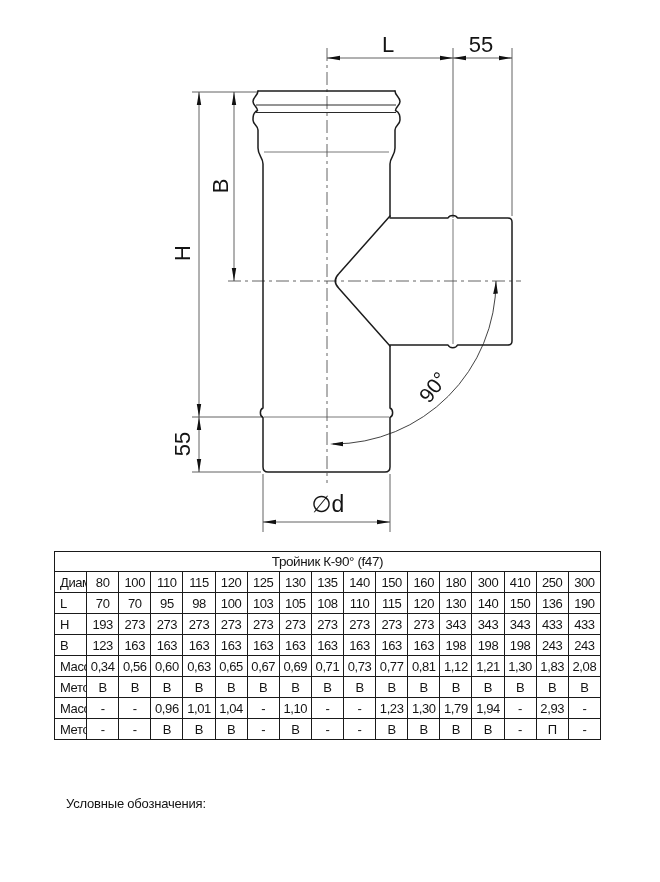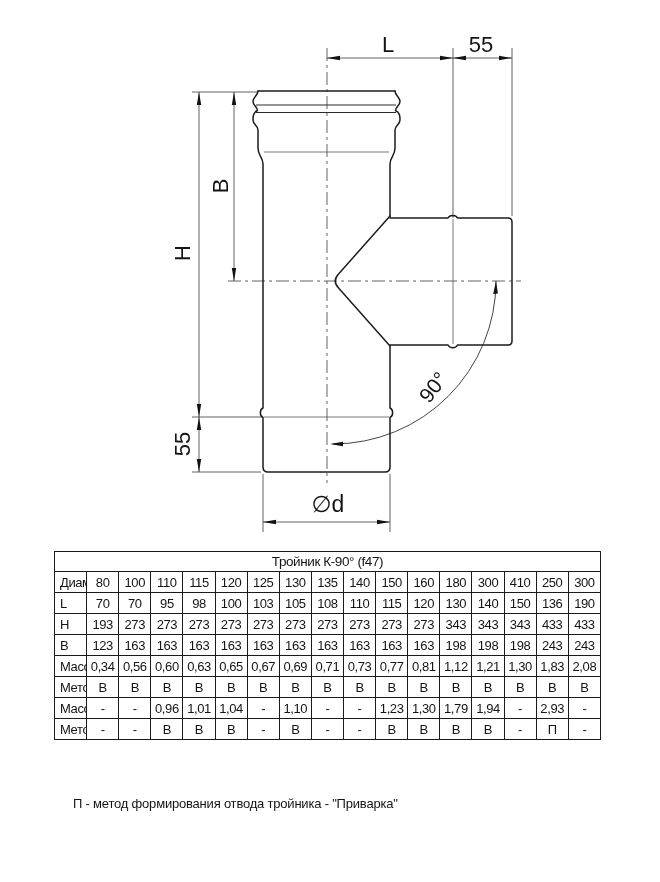--- a/index.html
+++ b/index.html
@@ -284,14 +284,14 @@
         <td>В</td>
         <td>В</td>
         <td>-</td>
         <td>П</td>
         <td>-</td>
       </tr>
     </tbody>
 </table>
 
 <div class="legend">
-  <div class="legend-item">П - метод формирования отвода тройника - "Приварка"</div>
+  <div>Условные обозначения:</div>
 </div>
 
 </body></html>

